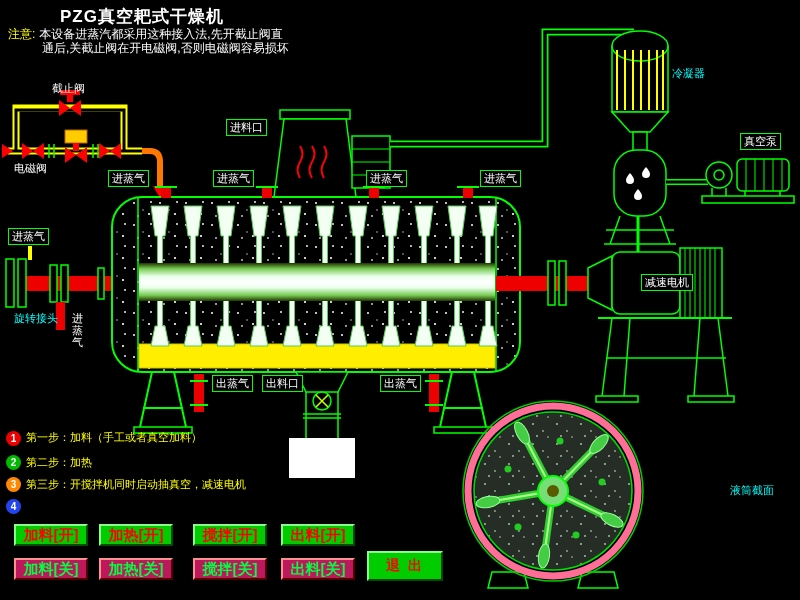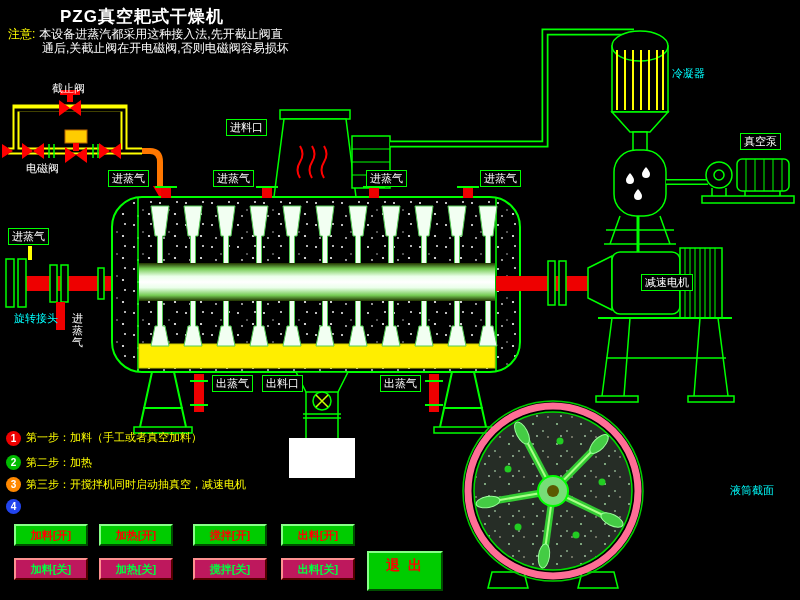--- a/index.html
+++ b/index.html
@@ -14,29 +14,29 @@
   #notice .prefix { color:#ffff00; margin-right:4px; }
   #notice .l2 { margin-left:34px; }
   .lbl { position:absolute; color:#fff; font-size:11px; line-height:13px; white-space:nowrap; }
   .boxed { border:1px solid #00ff00; background:#000; padding:0 3px; height:17px; line-height:15px; }
   .cyan { color:#00ffff; }
   .vtext { width:13px; white-space:normal; word-break:break-all; line-height:12px; }
   .badge { position:absolute; width:15px; height:15px; border-radius:50%; color:#fff;
            font-size:10px; font-weight:bold; text-align:center; line-height:15px; }
   .step { position:absolute; left:26px; color:#ffff00; font-size:11px; line-height:13px; }
   .wrap215 { width:218px; white-space:normal; }
-  .btn { position:absolute; width:74px; height:22px; font-size:11px; font-weight:bold;
+  .btn { position:absolute; width:74px; height:22px; font-size:15px; font-weight:bold;
          text-align:center; line-height:18px; cursor:pointer; }
   .btn-on  { background:#00cc00; color:#ff0000;
              border-top:2px solid #88ff88; border-left:2px solid #88ff88;
              border-bottom:2px solid #004d00; border-right:2px solid #004d00; }
   .btn-off { background:#be185d; color:#00ff40;
              border-top:2px solid #ff9090; border-left:2px solid #ff9090;
              border-bottom:2px solid #550000; border-right:2px solid #550000; }
-  .btn-exit { width:76px; height:40px; line-height:24px; font-size:14px; letter-spacing:2px; }
+  .btn-exit { width:76px; height:30px; line-height:24px; font-size:14px; letter-spacing:2px; }
 </style>
 </head>
 <body>
 
 <div id="screen">
 
   <svg id="art" width="800" height="600" viewBox="0 0 800 600">
     <defs>
       <pattern id="speck" width="26" height="22" patternUnits="userSpaceOnUse">
         <rect width="26" height="22" fill="#000"></rect>
@@ -269,21 +269,21 @@
   </svg>
 
   <div id="title">PZG真空耙式干燥机</div>
 
   <div id="notice">
     <span class="prefix">注意:</span><span>本设备进蒸汽都采用这种接入法,先开截止阀直</span><br>
     <span class="l2">通后,关截止阀在开电磁阀,否则电磁阀容易损坏</span>
   </div>
 
   <div class="lbl" style="left:52px;top:82px">截止阀</div>
-  <div class="lbl" style="left:26px;top:162px">电磁阀</div>
+  <div class="lbl" style="left:14px;top:162px">电磁阀</div>
 
   <div class="lbl boxed" style="left:8px;top:228px">进蒸气</div>
   <div class="lbl boxed" style="left:108px;top:170px">进蒸气</div>
   <div class="lbl boxed" style="left:213px;top:170px">进蒸气</div>
   <div class="lbl boxed" style="left:366px;top:170px">进蒸气</div>
   <div class="lbl boxed" style="left:480px;top:170px">进蒸气</div>
 
   <div class="lbl cyan" style="left:14px;top:312px">旋转接头</div>
   <div class="lbl vtext" style="left:72px;top:312px">进蒸气</div>
 

